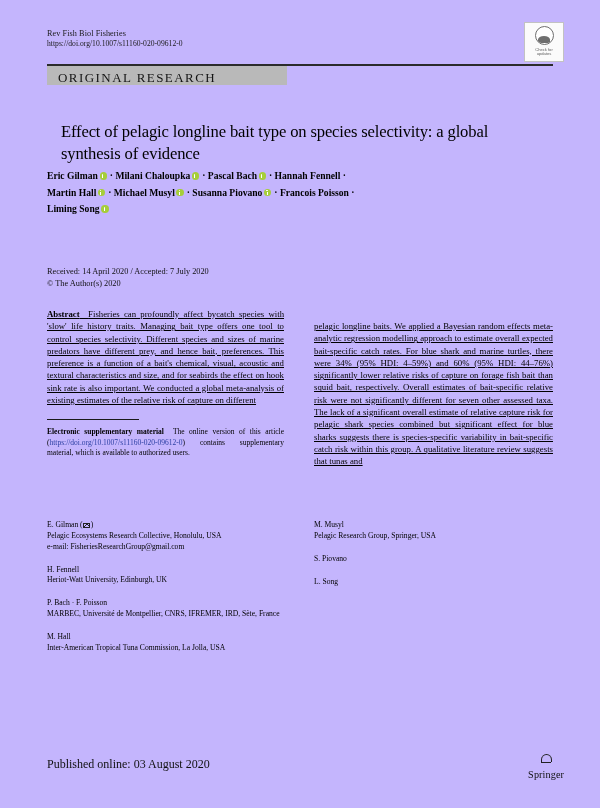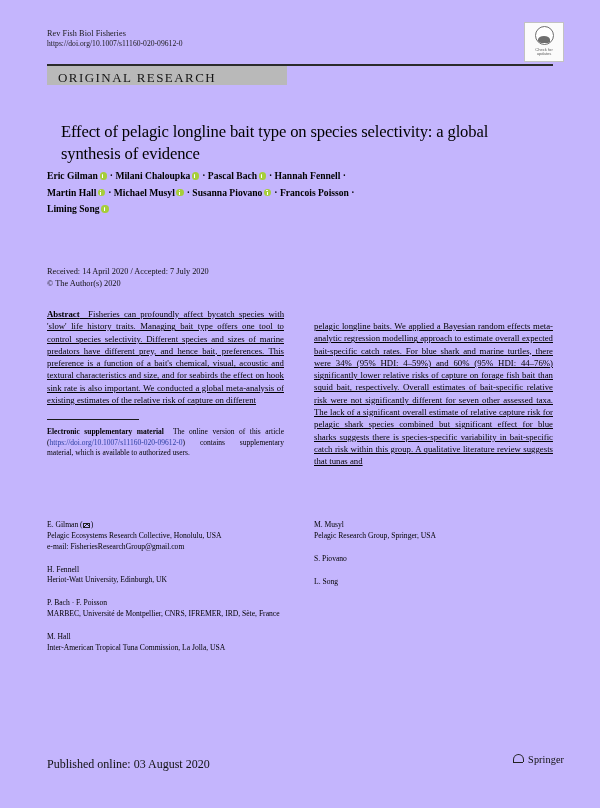--- a/index.html
+++ b/index.html
@@ -282,22 +282,23 @@
     left: 47px;
     top: 757px;
     font-size: 12px;
     color: #111;
   }
   .springer {
     position: absolute;
     right: 36px;
     top: 753px;
     display: flex;
-    align-items: flex-end;
+    align-items: center;
     gap: 4px;
+    flex-direction: column;
   }
   .springer-mark {
     width: 12px;
     height: 12px;
     position: relative;
   }
   .springer-mark::before {
     content: "";
     position: absolute;
     left: 1px;

